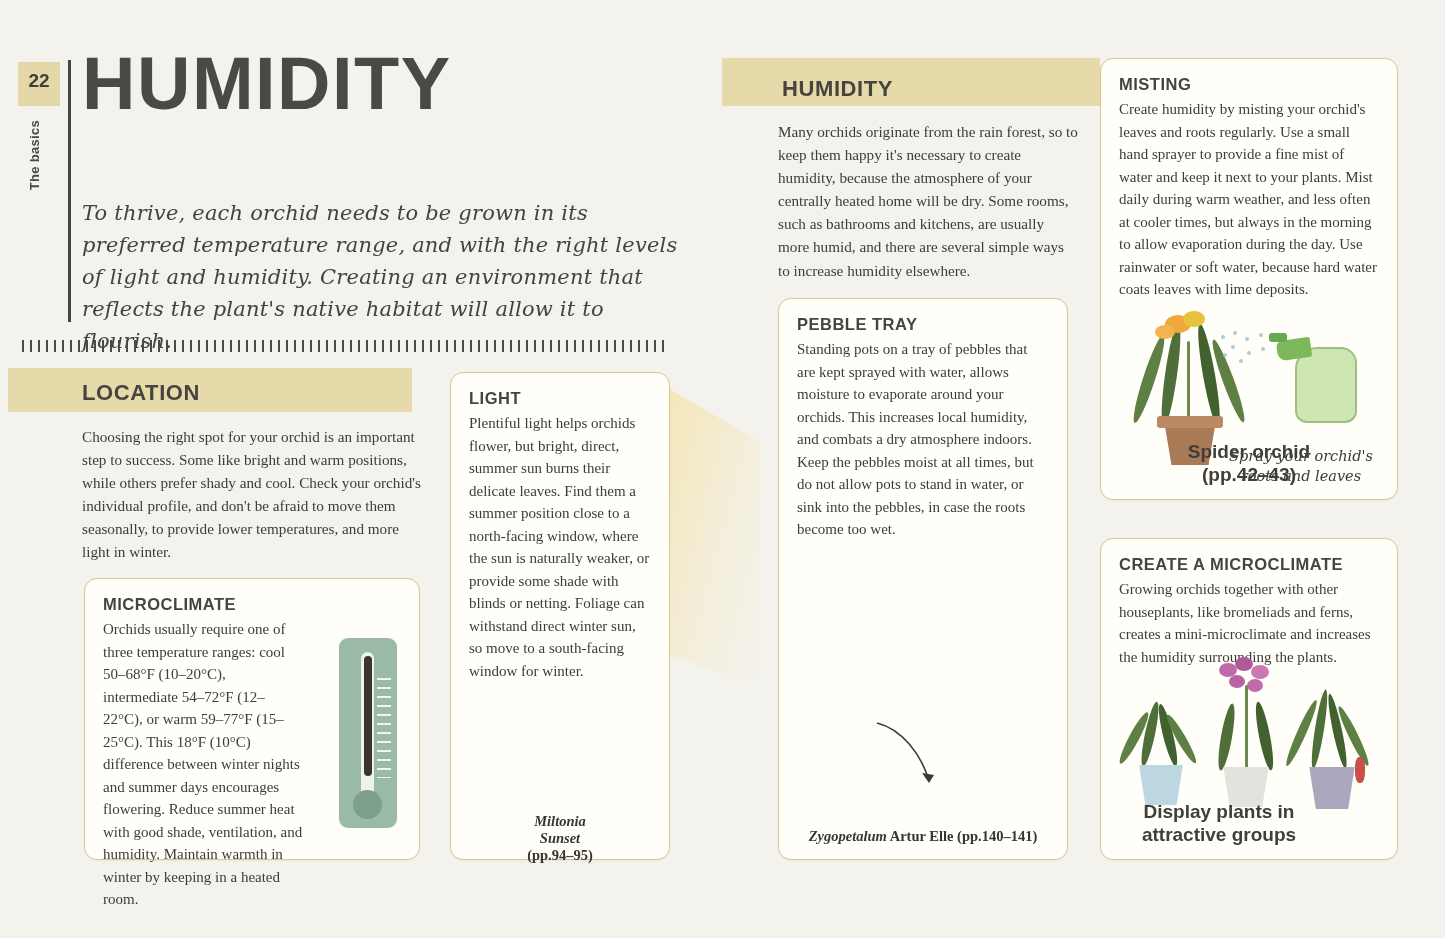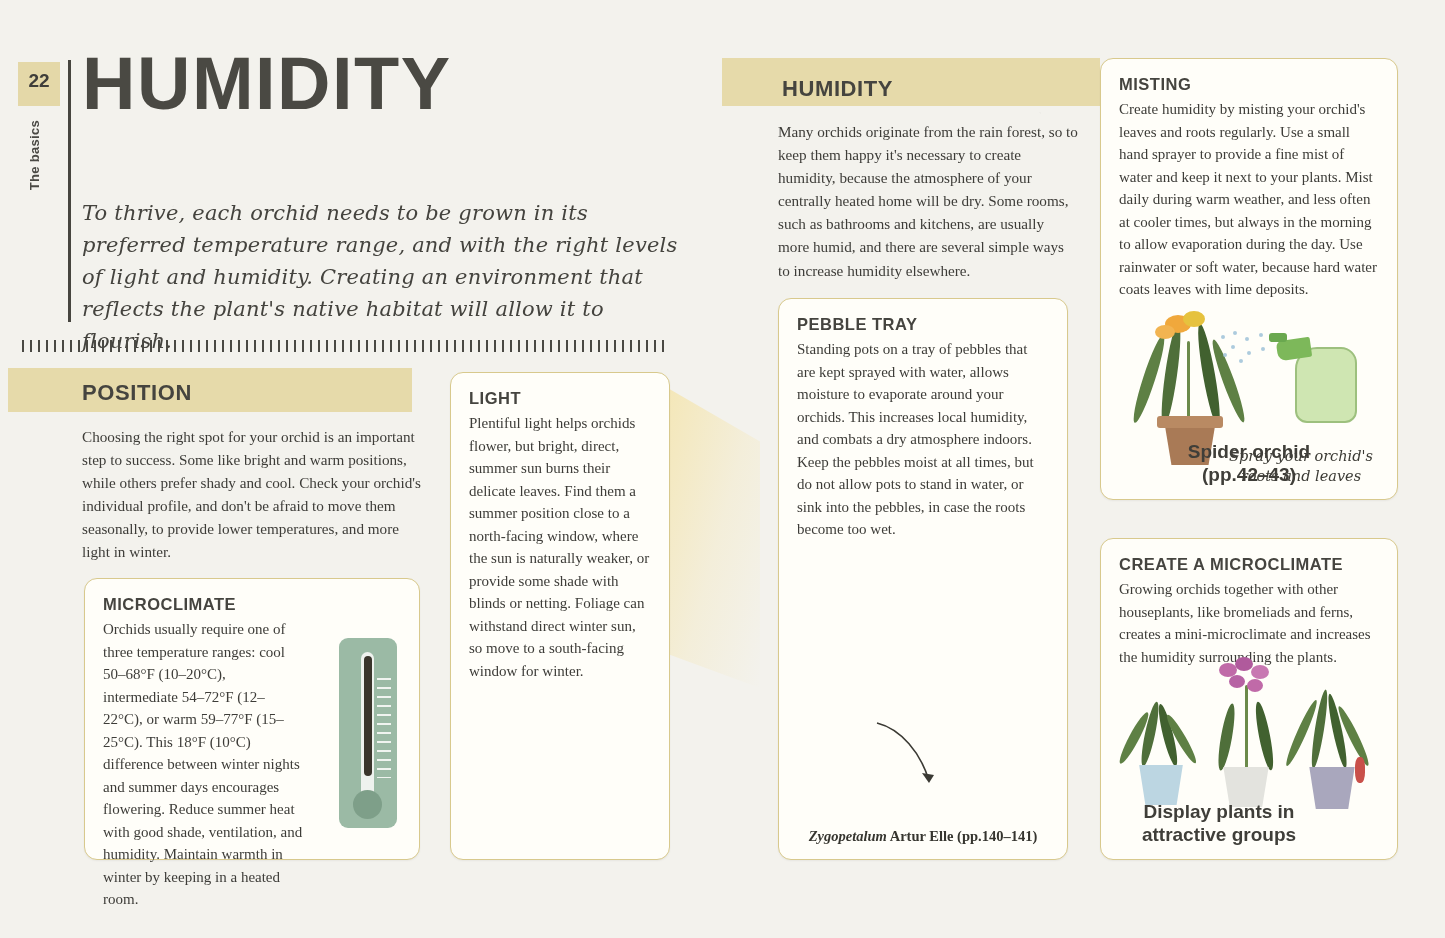--- a/index.html
+++ b/index.html
@@ -205,21 +205,21 @@
   <div class="side-label">The basics</div>
   <div class="vrule"></div>
 
   <div class="title">
     <span class="l2">HUMIDITY</span>
   </div>
   <div class="standfirst">To thrive, each orchid needs to be grown in its preferred temperature range, and with the right levels of light and humidity. Creating an environment that reflects the plant's native habitat will allow it to flourish.</div>
   <div class="dotrule"></div>
 
   <div class="swatch" id="sw-location"></div>
-  <div class="sec-head" id="h-location">POSITION</div>
+  <div class="sec-head" id="h-location">LOCATION</div>
   <div class="body-text" id="p-location">Choosing the right spot for your orchid is an important step to success. Some like bright and warm positions, while others prefer shady and cool. Check your orchid's individual profile, and don't be afraid to move them seasonally, to provide lower temperatures, and more light in winter.</div>
 
   <div class="swatch" id="sw-humidity"></div>
   <div class="sec-head" id="h-humidity">HUMIDITY</div>
   <div class="body-text" id="p-humidity">Many orchids originate from the rain forest, so to keep them happy it's necessary to create humidity, because the atmosphere of your centrally heated home will be dry. Some rooms, such as bathrooms and kitchens, are usually more humid, and there are several simple ways to increase humidity elsewhere.</div>
 
   <div class="card" id="card-temperature">
     <div class="inner" style="width:200px;">
       <h3>MICROCLIMATE</h3>
       <p class="body-text">Orchids usually require one of three temperature ranges: cool 50–68°F (10–20°C), intermediate 54–72°F (12–22°C), or warm 59–77°F (15–25°C). This 18°F (10°C) difference between winter nights and summer days encourages flowering. Reduce summer heat with good shade, ventilation, and humidity. Maintain warmth in winter by keeping in a heated room.</p>
@@ -233,20 +233,25 @@
     </div>
   </div>
 
   <div class="lightglow"></div>
   <div class="card" id="card-light">
     <div class="inner">
       <h3>LIGHT</h3>
       <p class="body-text">Plentiful light helps orchids flower, but bright, direct, summer sun burns their delicate leaves. Find them a summer position close to a north-facing window, where the sun is naturally weaker, or provide some shade with blinds or netting. Foliage can withstand direct winter sun, so move to a south-facing window for winter.</p>
     </div>
 
+    <div class="caption-serif cap-below" style="left:0;top:440px;width:218px;">
+      <div><i>Miltonia</i></div>
+      <div><i>Sunset</i></div>
+      <div>(pp.94–95)</div>
+    </div>
   </div>
 
   <div class="card" id="card-pebble">
     <div class="inner">
       <h3>PEBBLE TRAY</h3>
       <p class="body-text">Standing pots on a tray of pebbles that are kept sprayed with water, allows moisture to evaporate around your orchids. This increases local humidity, and combats a dry atmosphere indoors. Keep the pebbles moist at all times, but do not allow pots to stand in water, or sink into the pebbles, in case the roots become too wet.</p>
     </div>
 
     <div class="arrow" style="left:96px;top:420px;">
       <svg width="62" height="74" viewBox="0 0 62 74">

